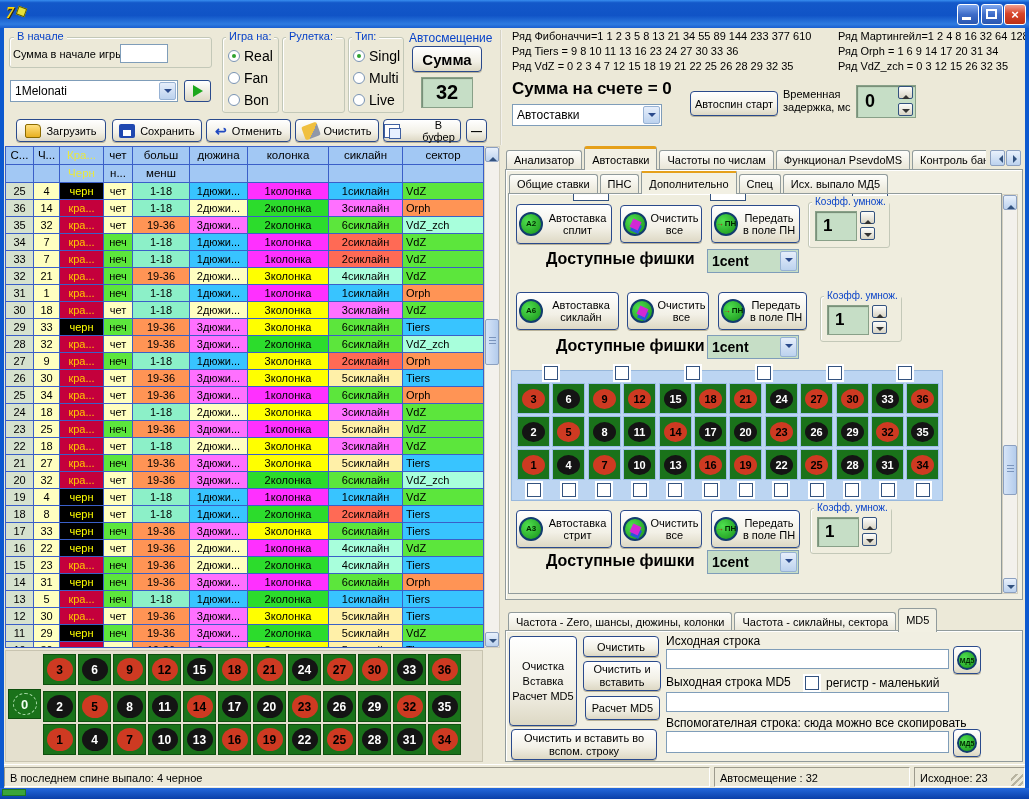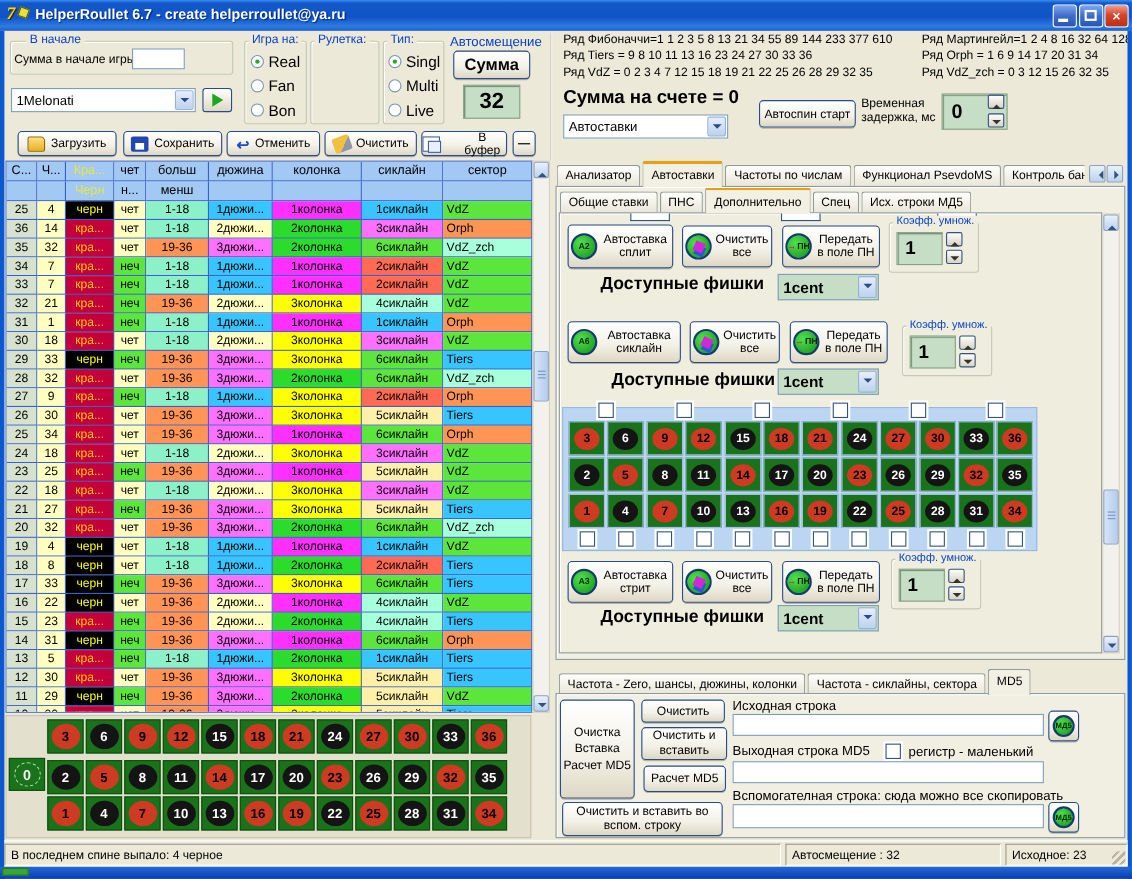--- a/index.html
+++ b/index.html
@@ -98,34 +98,33 @@
   .play-btn:after { content:""; position:absolute; left:8px; top:4px; border:6px solid transparent; border-left:10px solid #1CA81C; }
   .tool-icon { width:16px; height:14px; position:relative; margin-right:5px; flex:0 0 auto; }
 </style>
 </head>
 <body>
 
 <div class="win">
 
   <div class="titlebar">
     <div class="app-icon">7</div>
-    <div class="title-text">HelperRoullet 6.7 - create helperroullet@ya.ru</div>
     <div class="winbtn" style="left:957px;">
         <div class="bar"></div>
       </div>
     <div class="winbtn" style="left:981px;">
         <div class="box"></div>
       </div>
     <div class="winbtn close" style="left:1004px;">×</div>
   </div>
   <div class="edge-l"></div>
   <div class="edge-r"></div>
 
   <div class="groupbox" style="left:9px;top:37px;width:203px;height:31px;"></div>
-  <div class="gb-label" style="left:24px;top:30px;">В начале</div>
+  <div class="gb-label" style="left:14px;top:30px;">В начале</div>
   <div class="lbl" style="left:13px;top:48px;">Сумма в начале игры</div>
   <input class="input" style="left: 120px; top: 44px; width: 48px; height: 19px;">
 
   <div class="combo" style="left:10px;top:80px;width:168px;height:22px;">
     <span>1Melonati</span>
     <span class="arrowbtn"></span>
   </div>
   <div class="play-btn" style="left:184px;top:80px;width:27px;height:22px;"></div>
 
   <div class="groupbox" style="left:222px;top:37px;width:57px;height:76px;"></div>
@@ -680,21 +679,21 @@
   <div class="sb-btn" style="left:1006px;top:150px;width:15px;height:16px;position:absolute;background:linear-gradient(180deg,#E9F1FC,#BCD2EE);border:1px solid #8CA0C0;border-radius:2px;">
       <span style="position:absolute;left:6px;top:4px;border:4px solid transparent;border-left-color:#33527F;"></span>
     </div>
 
   <div class="tabpage" style="left:505px;top:169px;width:518px;height:431px;"></div>
   <div class="tabstrip" id="rp-subtabs" style="left:509px;top:171px;width:500px;height:23px;">
       <div class="tab">Общие ставки</div>
       <div class="tab">ПНС</div>
       <div class="tab active">Дополнительно</div>
       <div class="tab">Спец</div>
-      <div class="tab">Исх. строки МД5</div>
+      <div class="tab">Исх. выпало МД5</div>
     </div>
   <div class="tabpage" style="left:508px;top:193px;width:494px;height:401px;background:#EFEDDE;"></div>
 
   <div class="partialbox" style="left:573px;top:194px;"></div>
   <div class="partialbox" style="left:710px;top:194px;"></div>
   <div class="partialbox" style="left:852px;top:194px;"></div>
 
   <div class="btn stake-btn" style="left:516px;top:204px;width:96px;height:40px;">
     <span class="icon-green">A2</span>
     <span>Автоставка сплит</span>

